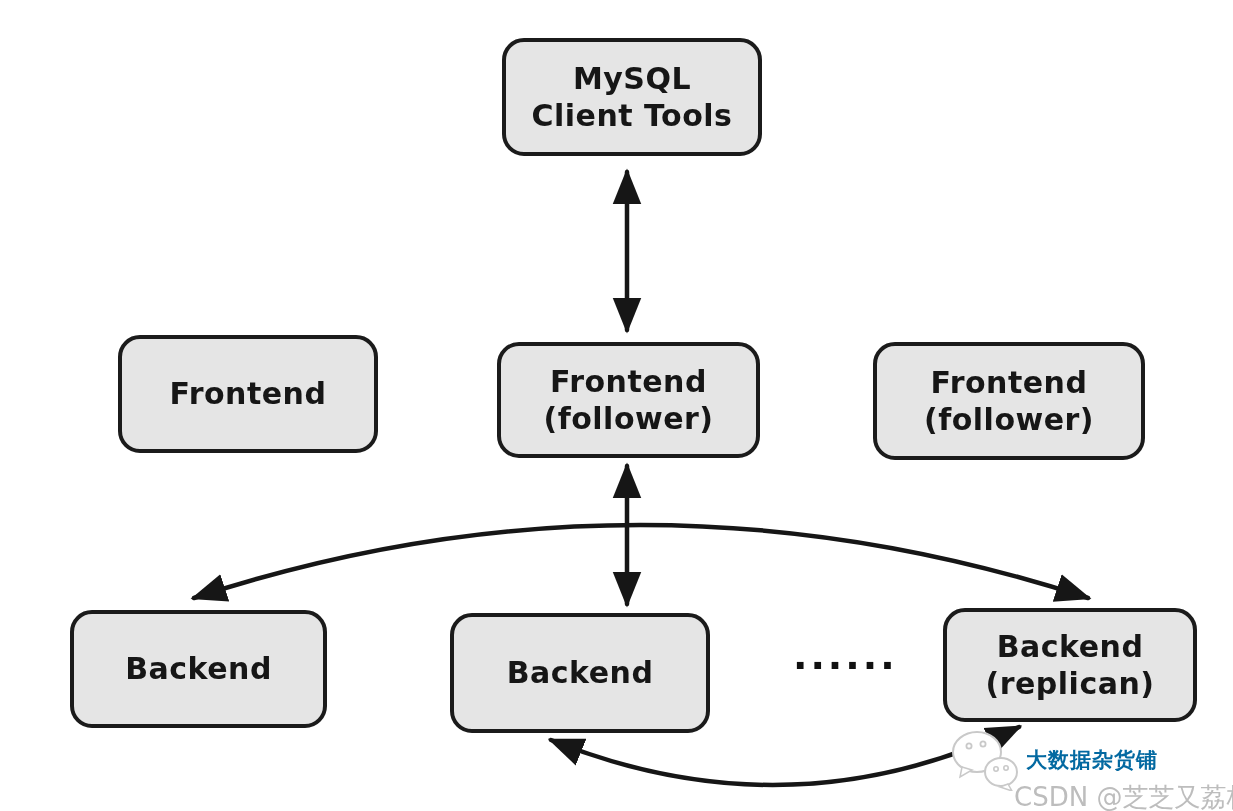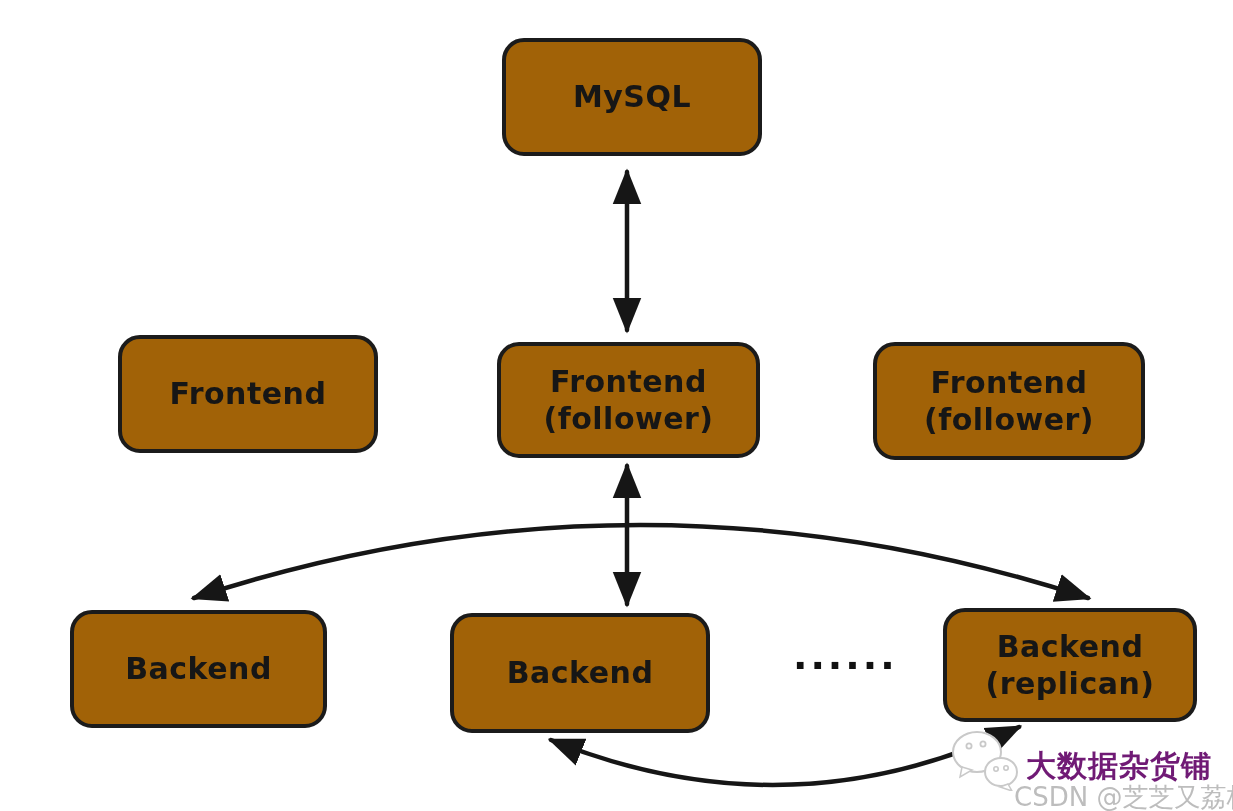--- a/index.html
+++ b/index.html
@@ -18,21 +18,21 @@
   .arrow-layer {
     position: absolute;
     left: 0; top: 0;
     width: 1233px;
     height: 811px;
     z-index: 1;
   }
   .node {
     position: absolute;
     box-sizing: border-box;
-    background: #a16207;
+    background: #e5e5e5;
     border: 4px solid #1b1b1b;
     border-radius: 22px;
     display: flex;
     flex-direction: column;
     align-items: center;
     justify-content: center;
     text-align: center;
     color: #161616;
     font-size: 30px;
     font-weight: 600;
@@ -66,24 +66,24 @@
   .wm-icon {
     position: absolute;
     left: 950px;
     top: 731px;
     z-index: 5;
   }
   .wm-brand {
     position: absolute;
     left: 1026px;
     top: 746px;
-    font-size: 30px;
+    font-size: 21px;
     font-weight: bold;
     letter-spacing: 1px;
-    color: #701a75;
+    color: #0369a1;
     white-space: nowrap;
     z-index: 6;
   }
   .wm-credit {
     position: absolute;
     left: 1014px;
     top: 780px;
     font-size: 26px;
     font-weight: normal;
     color: #bdbdbd;
@@ -103,20 +103,21 @@
       </marker>
     </defs>
     <path d="M627,172 L627,330" fill="none" stroke="#161616" stroke-width="4.5" stroke-linecap="round" marker-start="url(#ah)" marker-end="url(#ah)"></path>
     <path d="M627,466 L627,604" fill="none" stroke="#161616" stroke-width="4.5" stroke-linecap="round" marker-start="url(#ah)" marker-end="url(#ah)"></path>
     <path d="M194,598 Q640,452 1088,598" fill="none" stroke="#161616" stroke-width="4.5" stroke-linecap="round" marker-start="url(#ah)" marker-end="url(#ah)"></path>
     <path d="M551,740 Q790,836 1019,727" fill="none" stroke="#161616" stroke-width="4.5" stroke-linecap="round" marker-start="url(#ah)" marker-end="url(#ah)"></path>
   </svg>
 
   <div class="node" style="left:502px; top:38px; width:260px; height:118px;">
     <div class="line">MySQL</div>
+    <div class="line">Client Tools</div>
   </div>
 
   <div class="node" style="left:118px; top:335px; width:260px; height:118px;">
     <div class="line">Frontend</div>
   </div>
 
   <div class="node" style="left:497px; top:342px; width:263px; height:116px;">
     <div class="line">Frontend</div>
     <div class="line">(follower)</div>
   </div>

